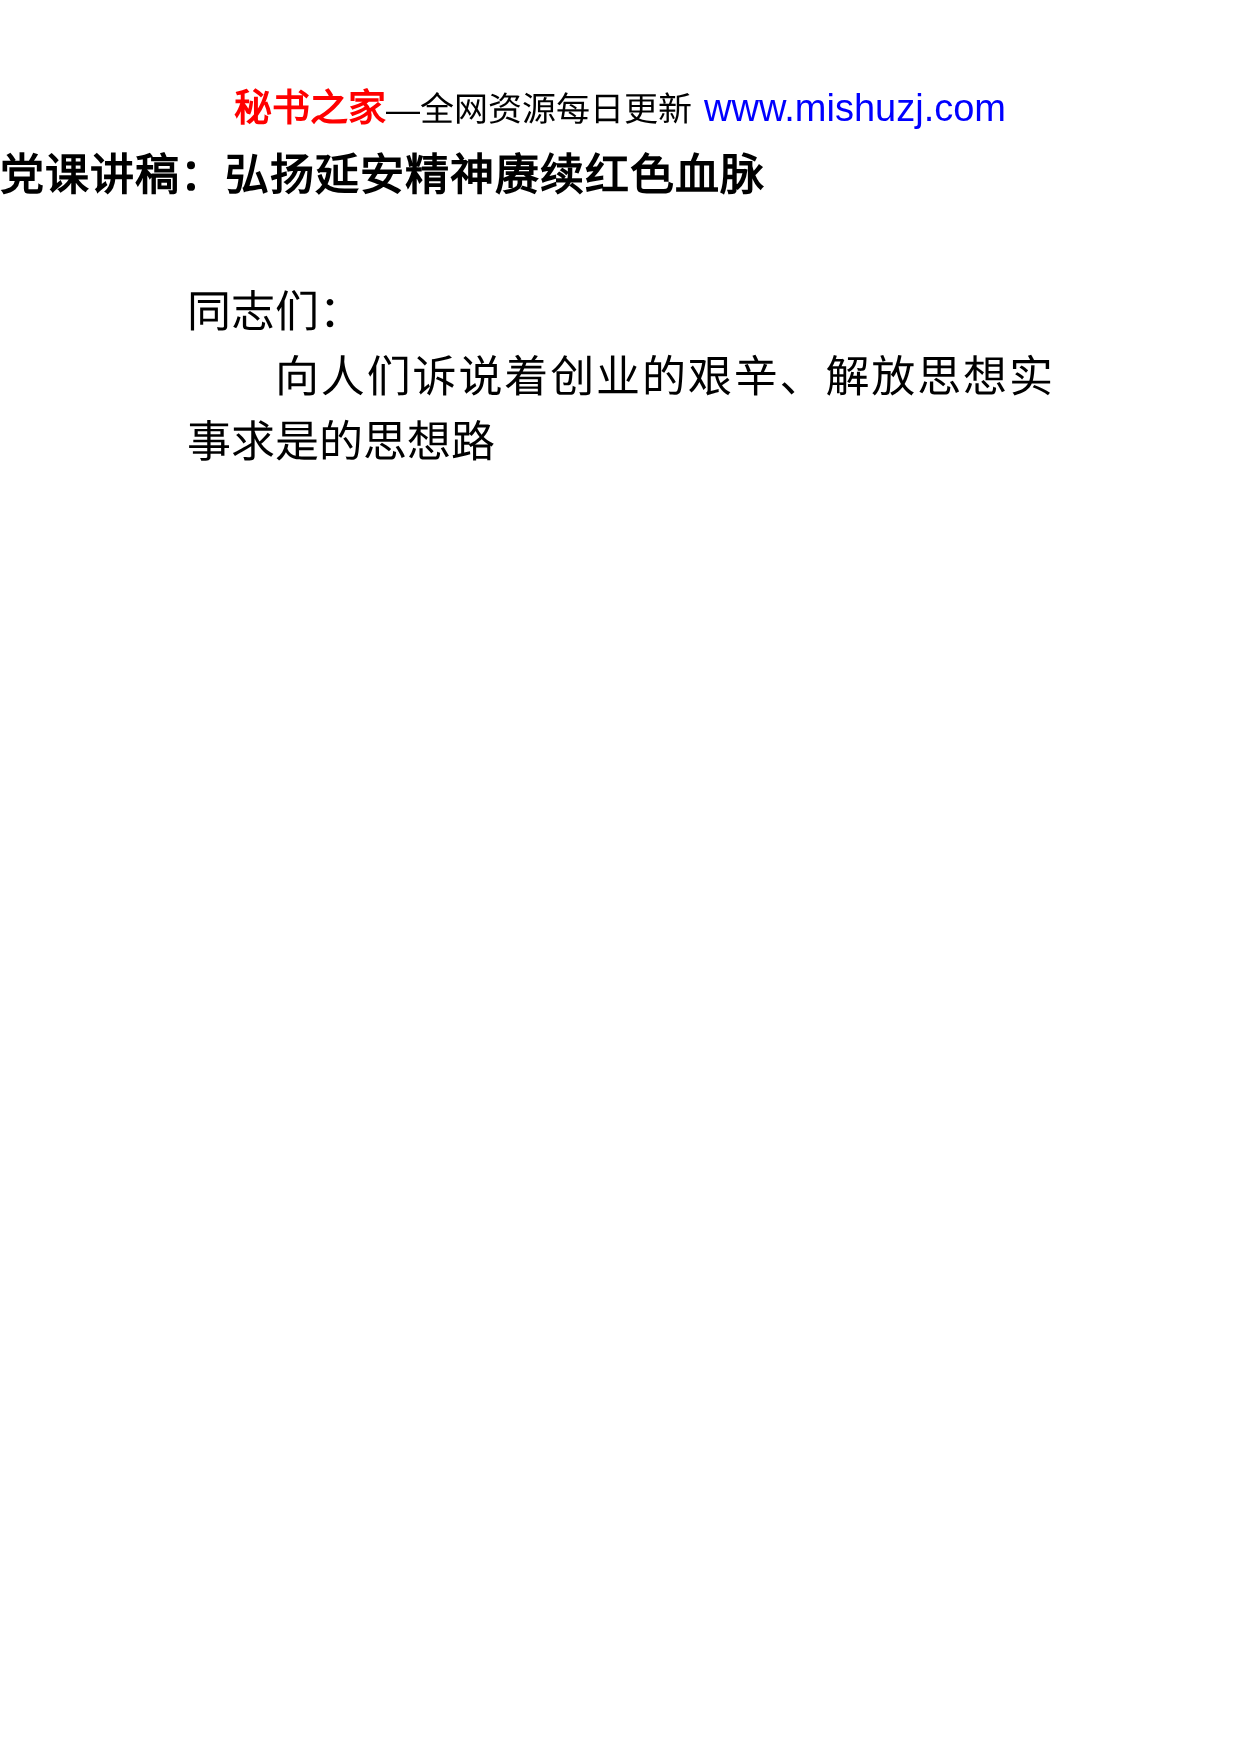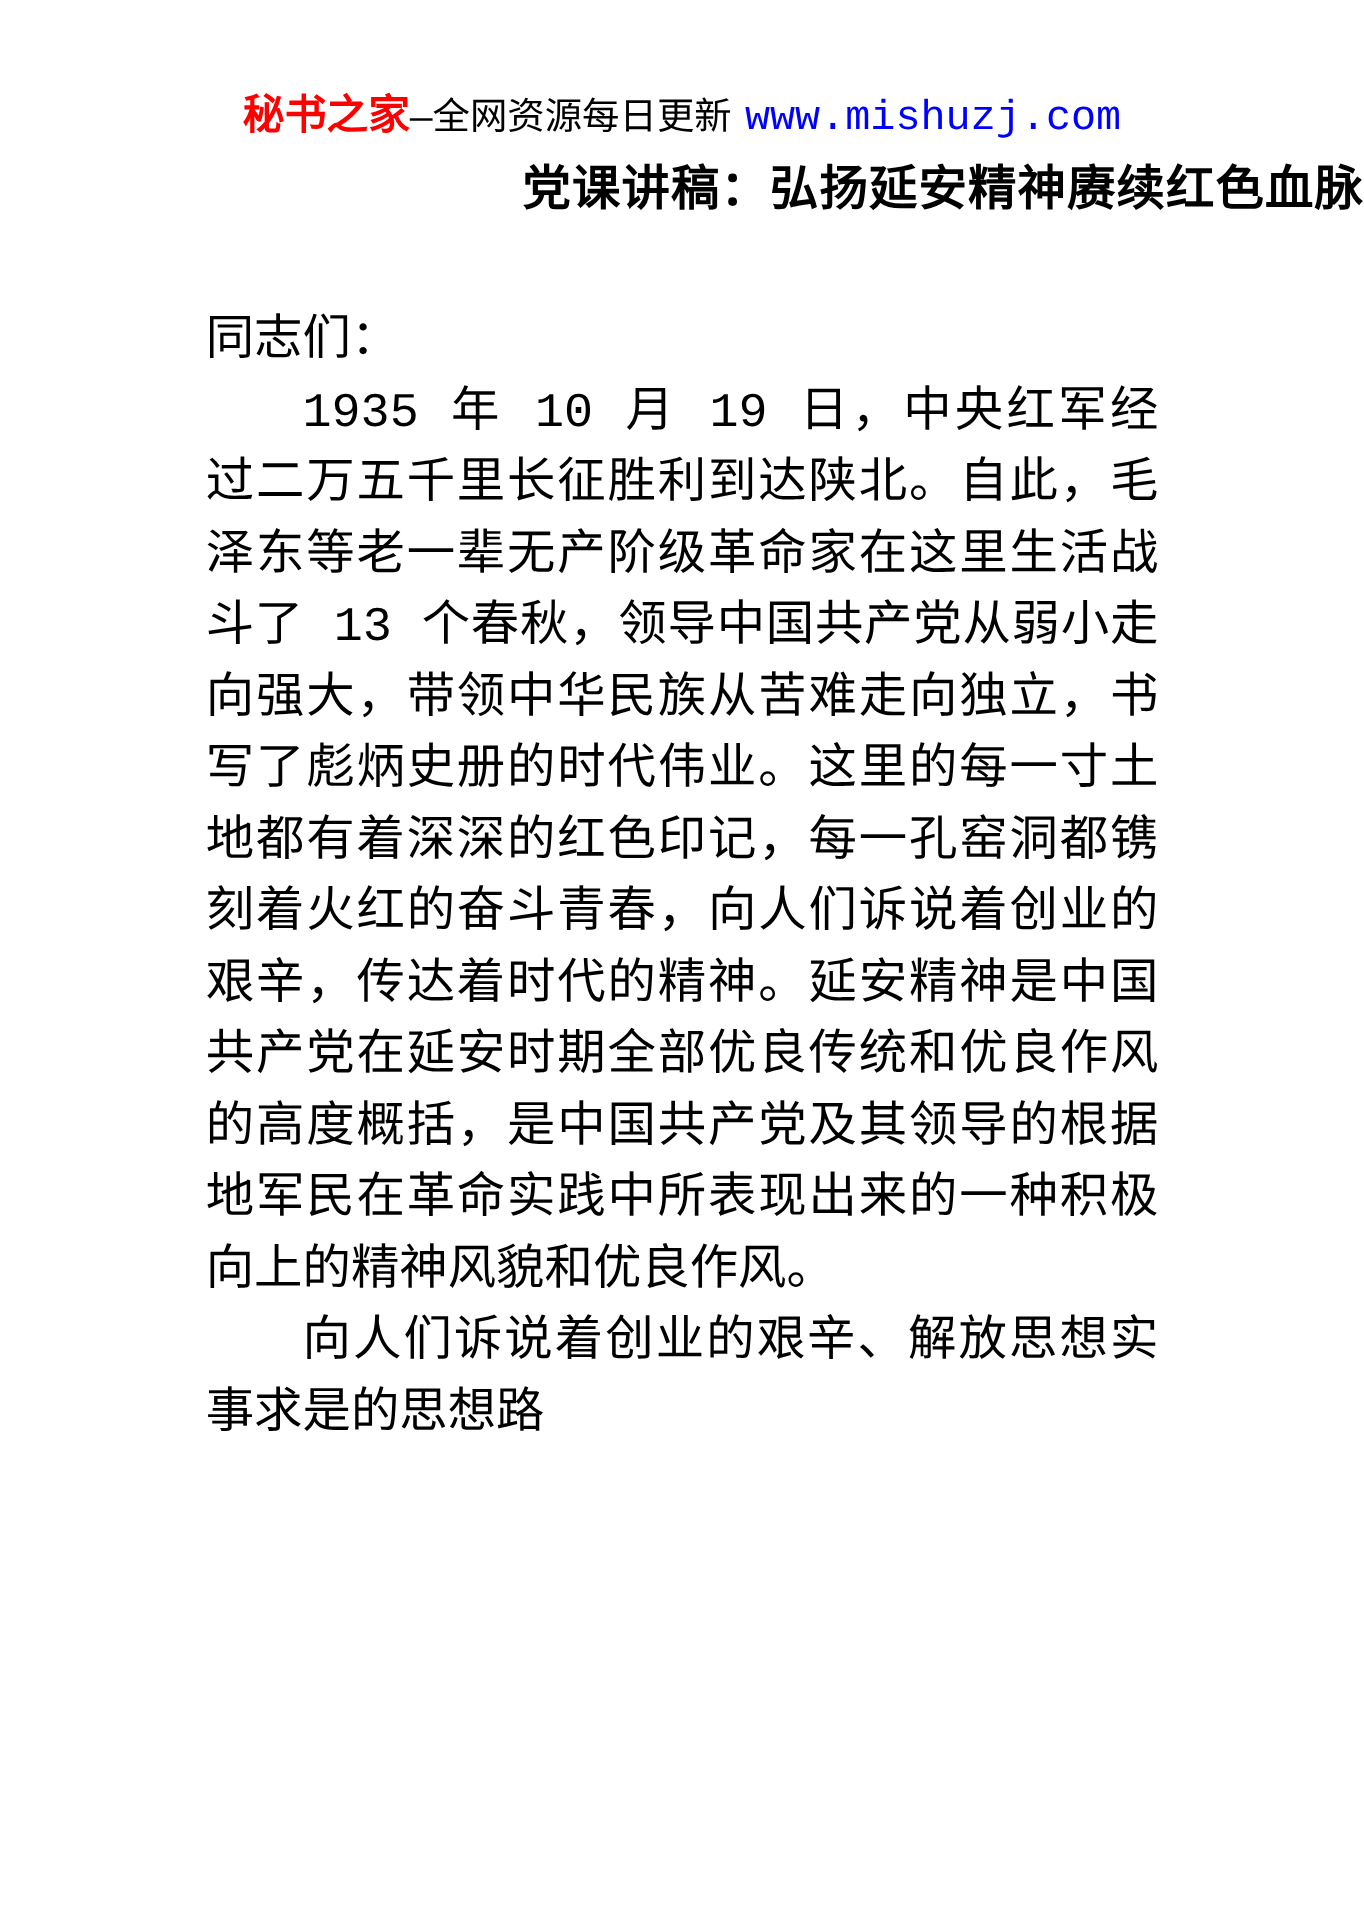--- a/index.html
+++ b/index.html
@@ -7,21 +7,21 @@
     padding: 0;
     background: #ffffff;
   }
   .page {
     position: relative;
     width: 1240px;
     height: 1370px;
     margin: 0 auto;
     background: #ffffff;
     overflow: hidden;
-    font-family: Liberation Mono, monospace;
+    font-family: Liberation Sans, sans-serif;
     color: #000000;
   }
   .doc-header {
     padding-top: 86px;
     text-align: center;
     font-size: 34px;
     line-height: 44px;
     white-space: nowrap;
   }
   .site-name {
@@ -31,21 +31,21 @@
   .separator, .tagline {
     font-size: 34px;
   }
   .site-url {
     font-size: 38px;
     margin-left: 12px;
     text-decoration: none;
   }
   .doc-title {
     margin: 16px 0 0 0;
-    text-align: right;
+    text-align: left;
     font-size: 44px;
     line-height: 56px;
     font-weight: bold;
     letter-spacing: 1px;
   }
   .doc-body {
     width: 866px;
     margin: 76px auto 0 auto;
     font-size: 44px;
     line-height: 65px;
@@ -66,17 +66,16 @@
 <div class="page" style="background: rgb(255, 255, 255); color: rgb(0, 0, 0);">
 
   <div class="doc-header">
     <span class="site-name" style="color: rgb(255, 0, 0);">秘书之家</span><span class="separator">—</span><span class="tagline">全网资源每日更新</span><span class="site-url" style="color: rgb(0, 0, 255);">www.mishuzj.com</span>
   </div>
 
   <h1 class="doc-title">党课讲稿：弘扬延安精神赓续红色血脉</h1>
 
   <div class="doc-body">
     <p>同志们：</p>
-    <p class="indent">1935 年 10 月 19 日，中央红军经过二万五千里长征胜利到达陕北。自此，毛泽东等老一辈无产阶级革命家在这里生活战斗了 13 个春秋，领导中国共产党从弱小走向强大，带领中华民族从苦难走向独立，书写了彪炳史册的时代伟业。这里的每一寸土地都有着深深的红色印记，每一孔窑洞都镌刻着火红的奋斗青春，向人们诉说着创业的艰辛，传达着时代的精神。延安精神是中国共产党在延安时期全部优良传统和优良作风的高度概括，是中国共产党及其领导的根据地军民在革命实践中所表现出来的一种积极向上的精神风貌和优良作风。</p>
     <p class="indent">向人们诉说着创业的艰辛、解放思想实事求是的思想路</p>
   </div>
 
 </div>
 
 </body></html>

